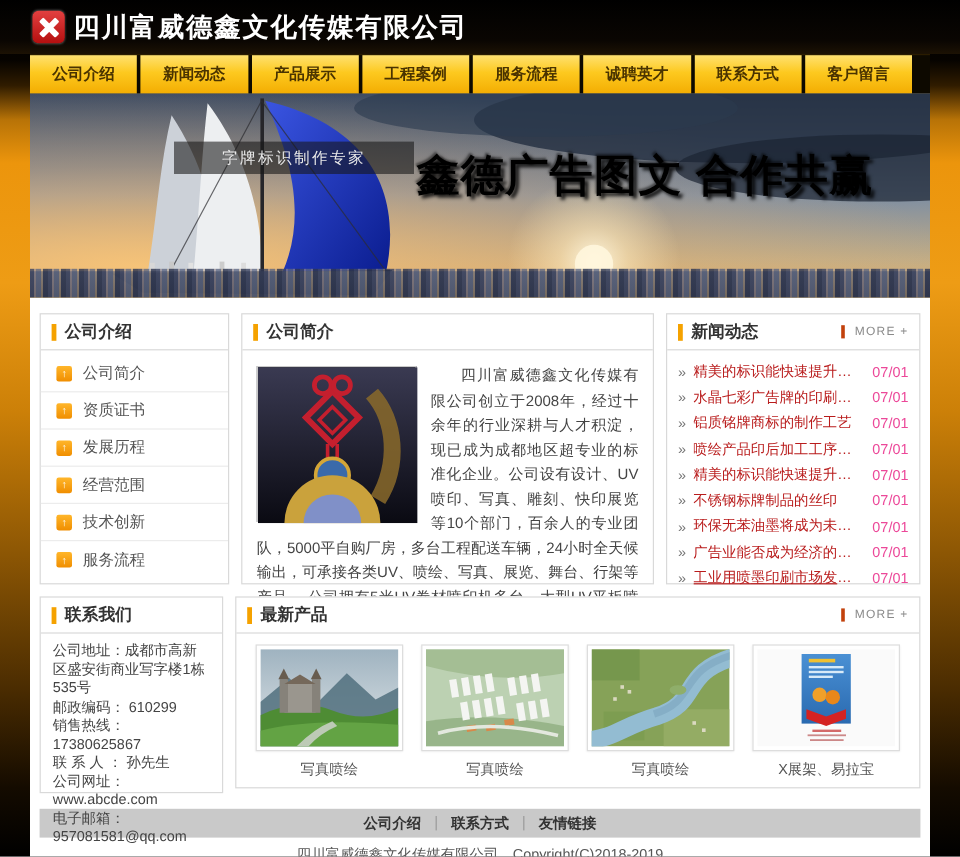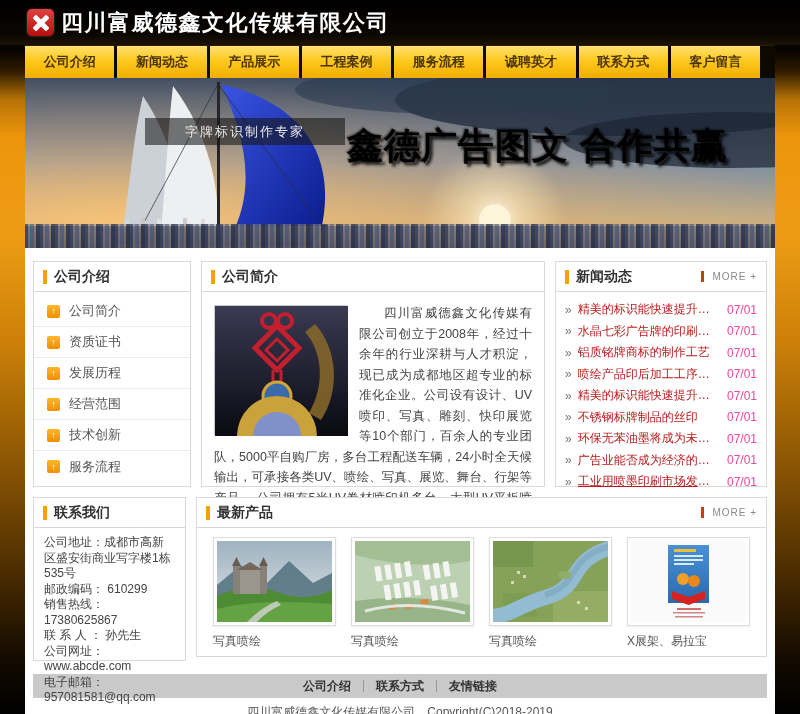--- a/index.html
+++ b/index.html
@@ -82,21 +82,21 @@
   
   .row2 { margin-top:10px; }
   .contact-box { width:158px; height:164px; }
   .products-box { flex:1; height:160px; }
   .contact-body { padding:7px 10px; font-size:12px; color:#444; line-height:15.5px; }
   .products-body { display:flex; gap:15px; padding:9px 16px 0; }
   .product { width:123px; cursor:pointer; }
   .product-thumb { width:123px; height:89px; border:1px solid #ddd; background:#fff; padding:3px;
     box-shadow:0 1px 2px rgba(0,0,0,.08); }
   .product-thumb svg { display:block; }
-  .product-caption { text-align:left; font-size:12px; color:#555; margin-top:7px; }
+  .product-caption { text-align:center; font-size:12px; color:#555; margin-top:7px; }
 
   
   .footer-links { margin:13px 0 0; height:24px; background:#c9c9c9;
     display:flex; align-items:center; justify-content:center; }
   .footer-link { font-size:12px; font-weight:bold; color:#333; padding:0 12px;
     border-right:1px solid #9a9a9a; cursor:pointer; line-height:12px; }
   .footer-link:last-child { border-right:none; }
   .copyright { text-align:center; font-size:12px; color:#555; padding-top:6px; }
 </style>
 </head>

